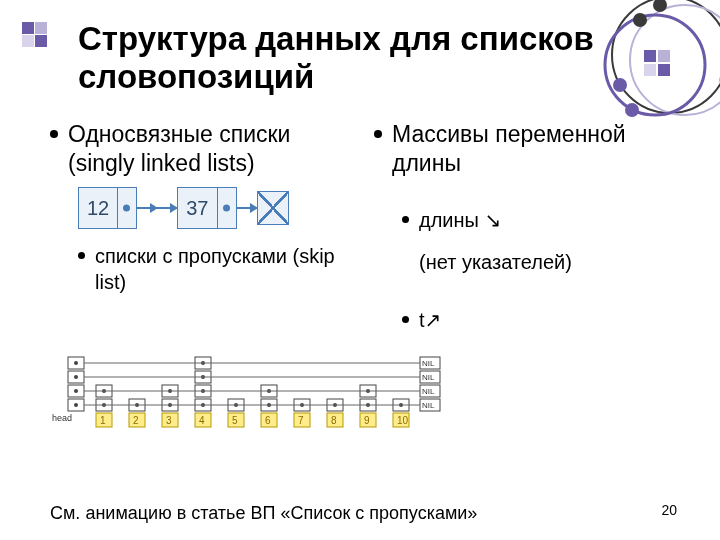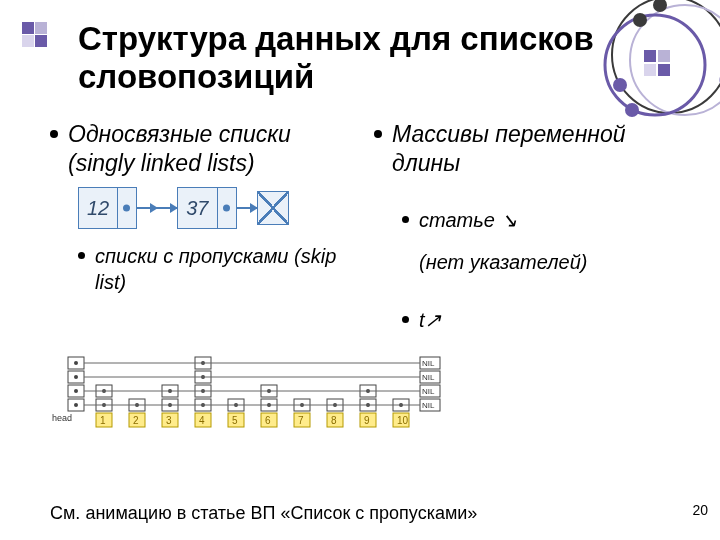--- a/index.html
+++ b/index.html
@@ -15,21 +15,21 @@
   }
   .title-block { padding: 20px 40px 10px 50px; }
   .title-logo {
     position: absolute; left: 22px; top: 22px;
   }
   h1.title {
     font-size: 33px; font-weight: bold;
     margin-left: 28px; line-height: 1.15;
   }
   .content { padding: 0 40px 0 50px; }
-  .cols { display: flex; gap: 18px; margin-top: 14px; font-style: italic; }
+  .cols { display: flex; gap: 18px; margin-top: 14px; }
   .col { flex: 1 1 0; }
   .bul { display: flex; align-items: flex-start; gap: 10px; font-size: 23px; line-height: 1.25; }
   .bul .dot { width:8px; height:8px; background:#000; border-radius:50%; margin-top:10px; flex-shrink:0; }
   .sub { display:flex; align-items:flex-start; gap:10px; font-size:20px; margin-left:28px; margin-top:8px; line-height:1.3; }
   .sub .dot-s { width:7px; height:7px; background:#000; border-radius:50%; margin-top:9px; flex-shrink:0; }
   .sub-plain { font-size:20px; margin-left:45px; margin-top:6px; line-height:1.3; }
   .linked-list {
     margin: 10px 0 14px 28px;
     display:flex; align-items:center; gap:0;
   }
@@ -50,21 +50,21 @@
   }
   .ll-null::before { background:linear-gradient(to top right, transparent 47%, #4a7db8 47%, #4a7db8 53%, transparent 53%); }
   .ll-null::after  { background:linear-gradient(to top left, transparent 47%, #4a7db8 47%, #4a7db8 53%, transparent 53%); }
 
   .skip-wrap { margin: 12px 0 0 0; }
 
   .footnote {
     position:absolute; left:50px; bottom:16px; font-size:18px;
   }
   .slidenum {
-    position:absolute; right:12px; bottom:22px; font-size:14px; color:#000;
+    position:absolute; right:43px; bottom:22px; font-size:14px; color:#000;
   }
 </style>
 </head>
 <body>
 
 <div class="deco-corner">
 <svg viewBox="0 0 200 200" width="200" height="200">
   <circle cx="110" cy="95" r="58" fill="none" stroke="#3a3a3a" stroke-width="2"></circle>
   <circle cx="125" cy="100" r="55" fill="none" stroke="#b9b2d6" stroke-width="2"></circle>
   <circle cx="95" cy="105" r="50" fill="none" stroke="#6a5aa8" stroke-width="3"></circle>
@@ -129,21 +129,21 @@
     </div>
 
     <div class="col">
       <div class="bul">
         <span class="dot"></span>
         <span>Массивы переменной длины</span>
       </div>
       <div style="height:22px"></div>
       <div class="sub">
         <span class="dot-s"></span>
-        <span>статье ↘</span>
+        <span>длины ↘</span>
       </div>
       <div style="height:10px"></div>
       <div class="sub-plain">(нет указателей)</div>
       <div style="height:24px"></div>
       <div class="sub">
         <span class="dot-s"></span>
         <span>t↗</span>
       </div>
       <div style="height:10px"></div>
     </div>

